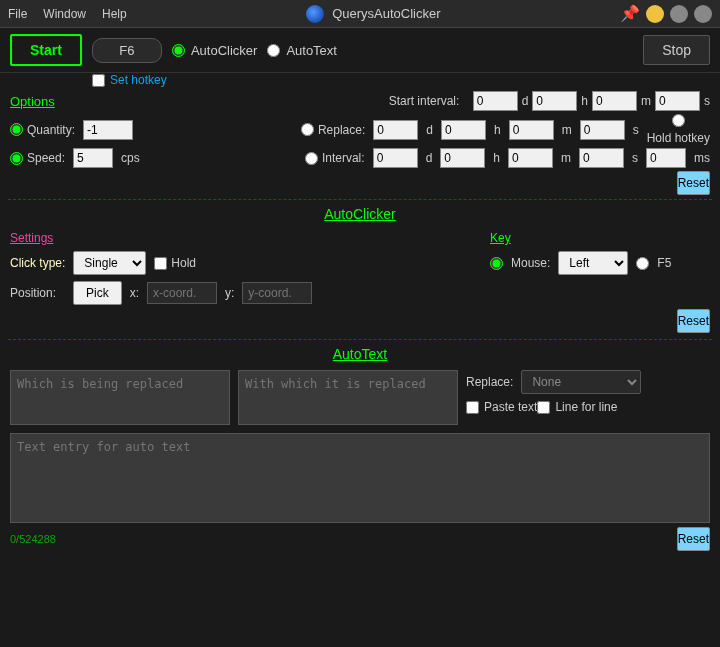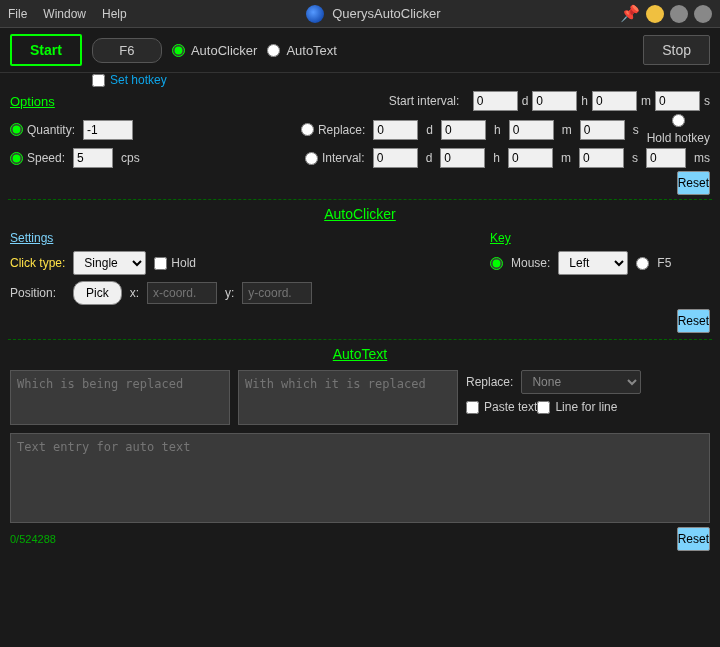--- a/index.html
+++ b/index.html
@@ -116,21 +116,21 @@
 
     
     .section-title {
       text-align: center;
       color: #00ff00;
       text-decoration: underline;
       font-size: 14px;
       margin-bottom: 8px;
     }
     .ac-settings-label {
-      color: #7dd3fc;
+      color: #ec4899;
       text-decoration: underline;
       font-size: 12px;
     }
     .ac-key-label {
       color: #00ff00;
       text-decoration: underline;
       font-size: 12px;
     }
     .select-box {
       background: #f0f0f0;
@@ -140,21 +140,21 @@
       font-size: 12px;
       border-radius: 2px;
     }
     .btn-pick {
       background: #f0f0f0;
       border: 1px solid #888;
       color: #000;
       padding: 4px 12px;
       font-size: 12px;
       cursor: pointer;
-      border-radius: 10px;
+      border-radius: 2px;
     }
     .coord-input {
       background: #2a2a2a;
       border: 1px solid #555;
       color: #888;
       width: 70px;
       padding: 3px 5px;
       font-size: 12px;
     }
     .btn-reset {
@@ -359,21 +359,21 @@
 <div style="padding: 6px 10px;">
   <div class="section-title">AutoClicker</div>
 
   <div style="display:flex; align-items:flex-start; justify-content:space-between;">
     <div>
       <div style="margin-bottom:6px;">
         <span class="ac-settings-label">Settings</span>
       </div>
 
       <div style="display:flex; align-items:center; gap:8px; margin-bottom:6px;">
-        <span style="color:#fde047;font-size:12px;">Click type:</span>
+        <span style="color:#fef9c3;font-size:12px;">Click type:</span>
         <select class="select-box">
           <option>Single</option>
           <option>Double</option>
           <option>Triple</option>
         </select>
         <div style="display:flex; align-items:center; gap:4px;">
           <input type="checkbox" style="">
           <span style="color:#ccc;font-size:12px;">Hold</span>
         </div>
       </div>

